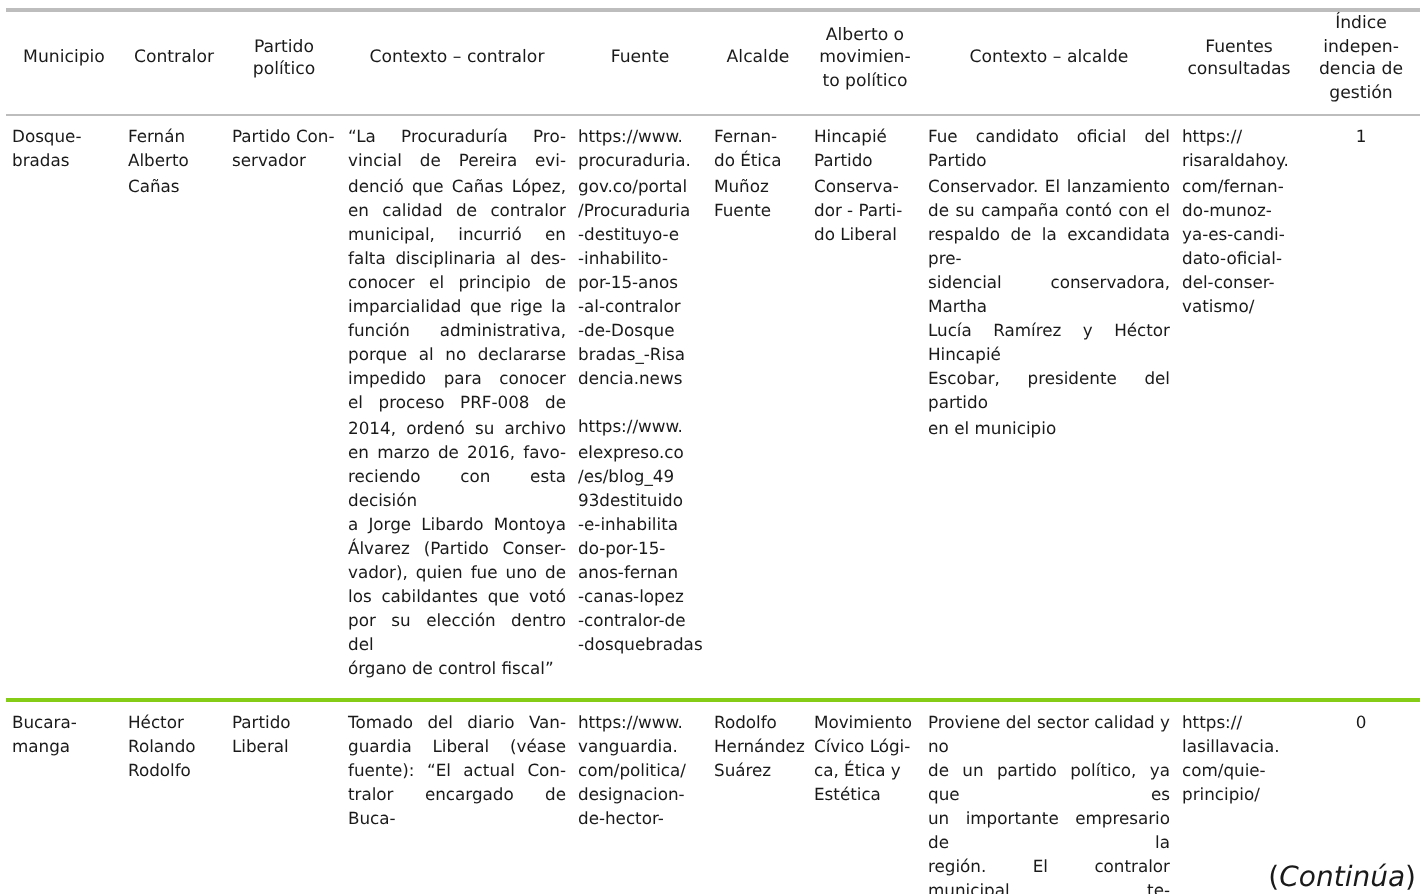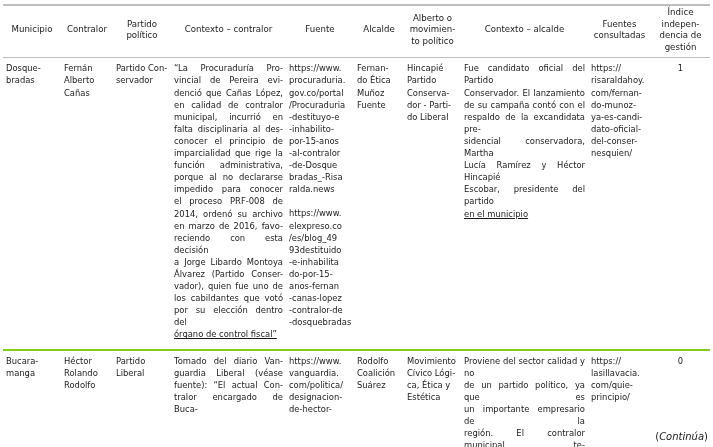--- a/index.html
+++ b/index.html
@@ -19,24 +19,24 @@
     padding: 1px 2px 4px 2px; height: 45px;
     border-bottom: 1px solid #bdbdbd;
   }
   tbody td { vertical-align: top; padding: 4px 3px 6px 3px; }
   tbody tr.row-1 td { border-bottom: 2px solid #84cc16; padding-bottom: 8px; }
   tbody tr.row-2 td { border-bottom: 2px solid #bdbdbd; padding-bottom: 7px; }
   td.just { text-align: justify; }
   td.center { text-align: center; }
   .line { display: block; white-space: nowrap; }
   .just .line { text-align: justify; text-align-last: justify; white-space: normal; }
-  .just .line.last { text-align-last: left; text-decoration: underline; }
+  .just .line.last { text-align-last: left; }
   .gap { display: block; height: 12px; }
   .continua {
-    position: absolute; right: 5px; top: 431px; font-size: 10px;
+    position: absolute; right: 5px; top: 431px; font-size: 14px;
   }
   .continua i { font-style: italic; }
 </style>
 </head>
 <body>
 
 <div class="top-rule"></div>
 
 <table class="data-table">
   <colgroup>
@@ -123,21 +123,21 @@
             <span class="line">https://www.</span>
             <span class="line">procuraduria.</span>
             <span class="line">gov.co/portal</span>
             <span class="line">/Procuraduria</span>
             <span class="line">-destituyo-e</span>
             <span class="line">-inhabilito-</span>
             <span class="line">por-15-anos</span>
             <span class="line">-al-contralor</span>
             <span class="line">-de-Dosque</span>
             <span class="line">bradas_-Risa</span>
-            <span class="line last">ralda.news</span>
+            <span class="line last">dencia.news</span>
           </div>
         <span class="gap"></span>
         <div>
             <span class="line">https://www.</span>
             <span class="line">elexpreso.co</span>
             <span class="line">/es/blog_49</span>
             <span class="line">93destituido</span>
             <span class="line">-e-inhabilita</span>
             <span class="line">do-por-15-</span>
             <span class="line">anos-fernan</span>
@@ -171,21 +171,21 @@
         </td>
       <td>
         <div>
             <span class="line">https://</span>
             <span class="line">risaraldahoy.</span>
             <span class="line">com/fernan-</span>
             <span class="line">do-munoz-</span>
             <span class="line">ya-es-candi-</span>
             <span class="line">dato-oficial-</span>
             <span class="line">del-conser-</span>
-            <span class="line last">nesquien/</span>
+            <span class="line last">vatismo/</span>
           </div>
       </td>
       <td class="center">1</td>
     </tr>
     <tr class="row-2">
       <td>
           <span class="line">Bucara-</span>
           <span class="line last">manga</span>
         </td>
       <td>
@@ -207,21 +207,21 @@
         <div>
             <span class="line">https://www.</span>
             <span class="line">vanguardia.</span>
             <span class="line">com/politica/</span>
             <span class="line">designacion-</span>
             <span class="line last">de-hector-</span>
           </div>
       </td>
       <td>
           <span class="line">Rodolfo</span>
-          <span class="line">Coalición</span>
+          <span class="line">Hernández</span>
           <span class="line last">Suárez</span>
         </td>
       <td>
           <span class="line">Movimiento</span>
           <span class="line">Cívico Lógi-</span>
           <span class="line">ca, Ética y</span>
           <span class="line last">Estética</span>
         </td>
       <td class="just">
           <span class="line">Proviene del sector calidad y no</span>

